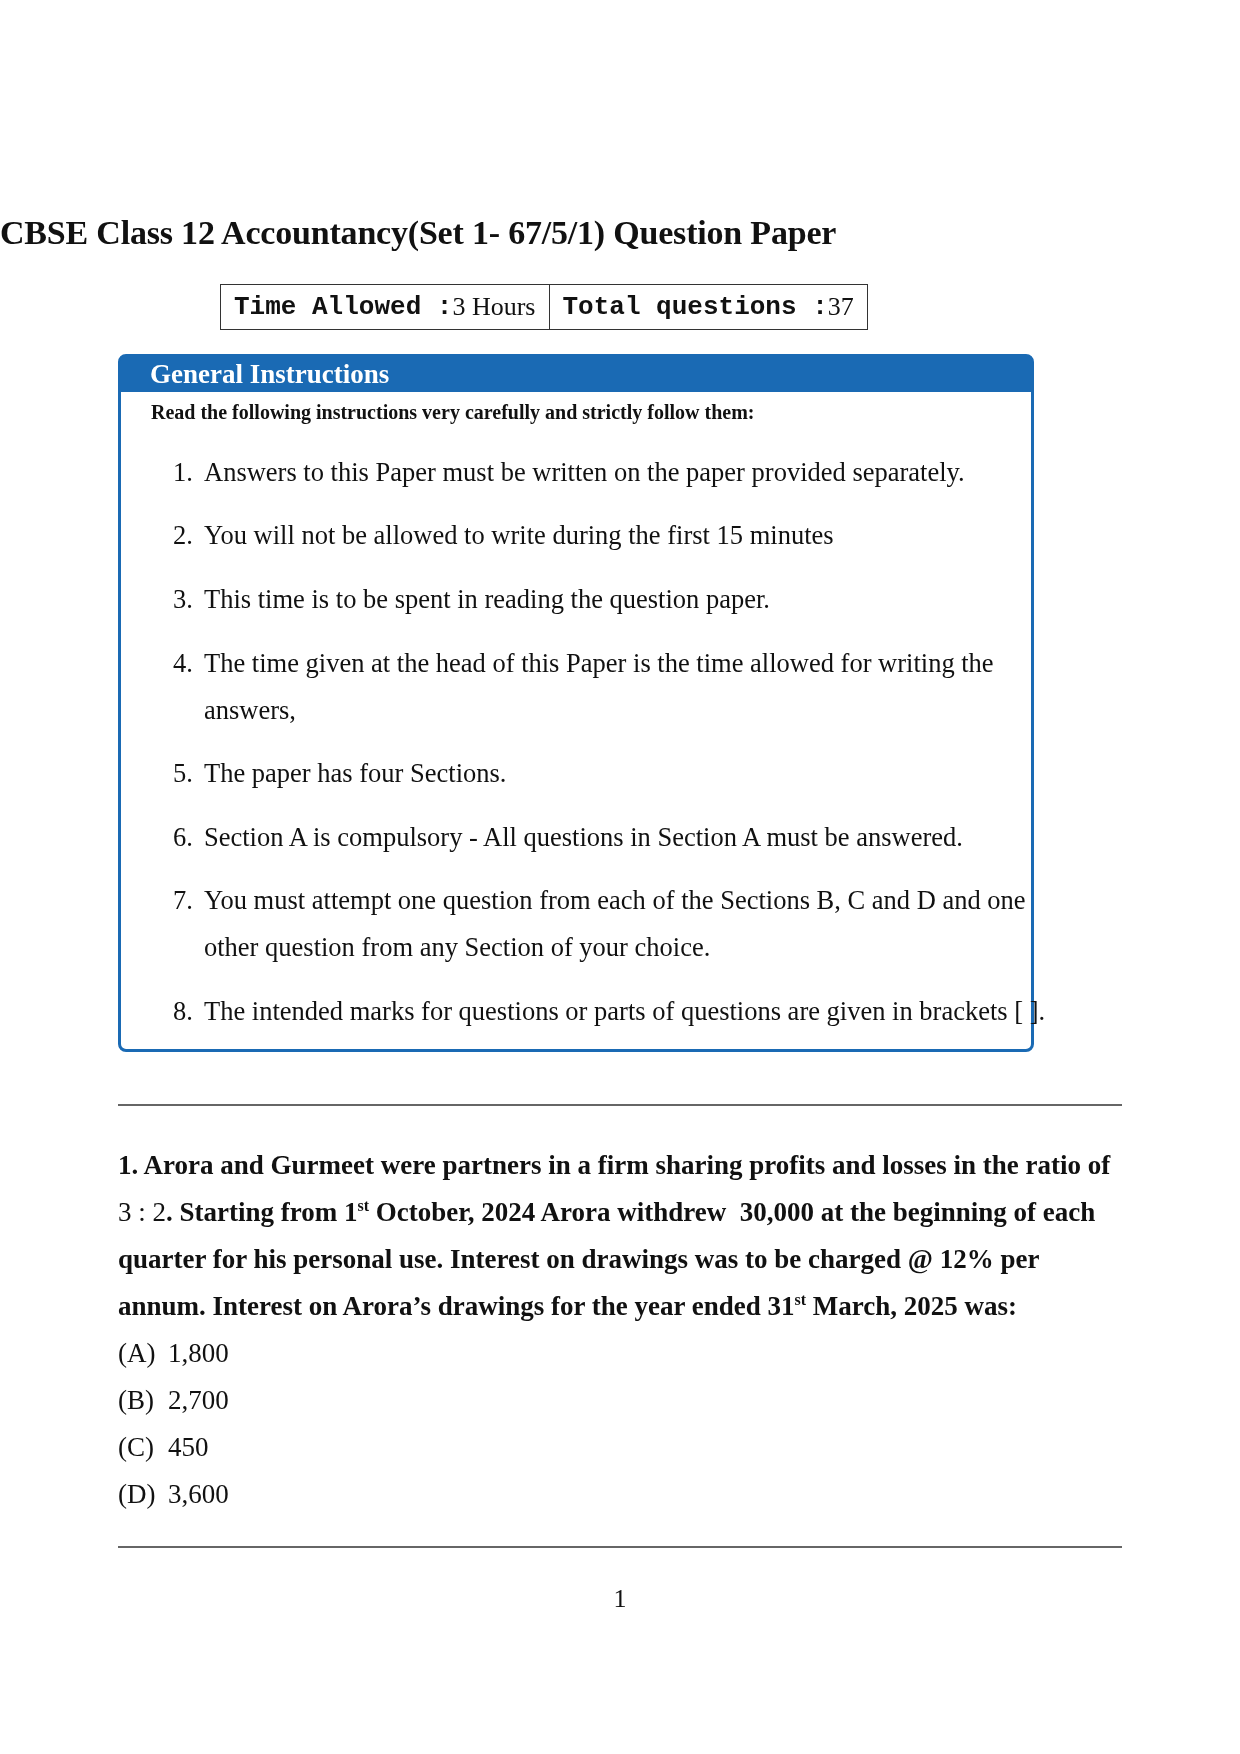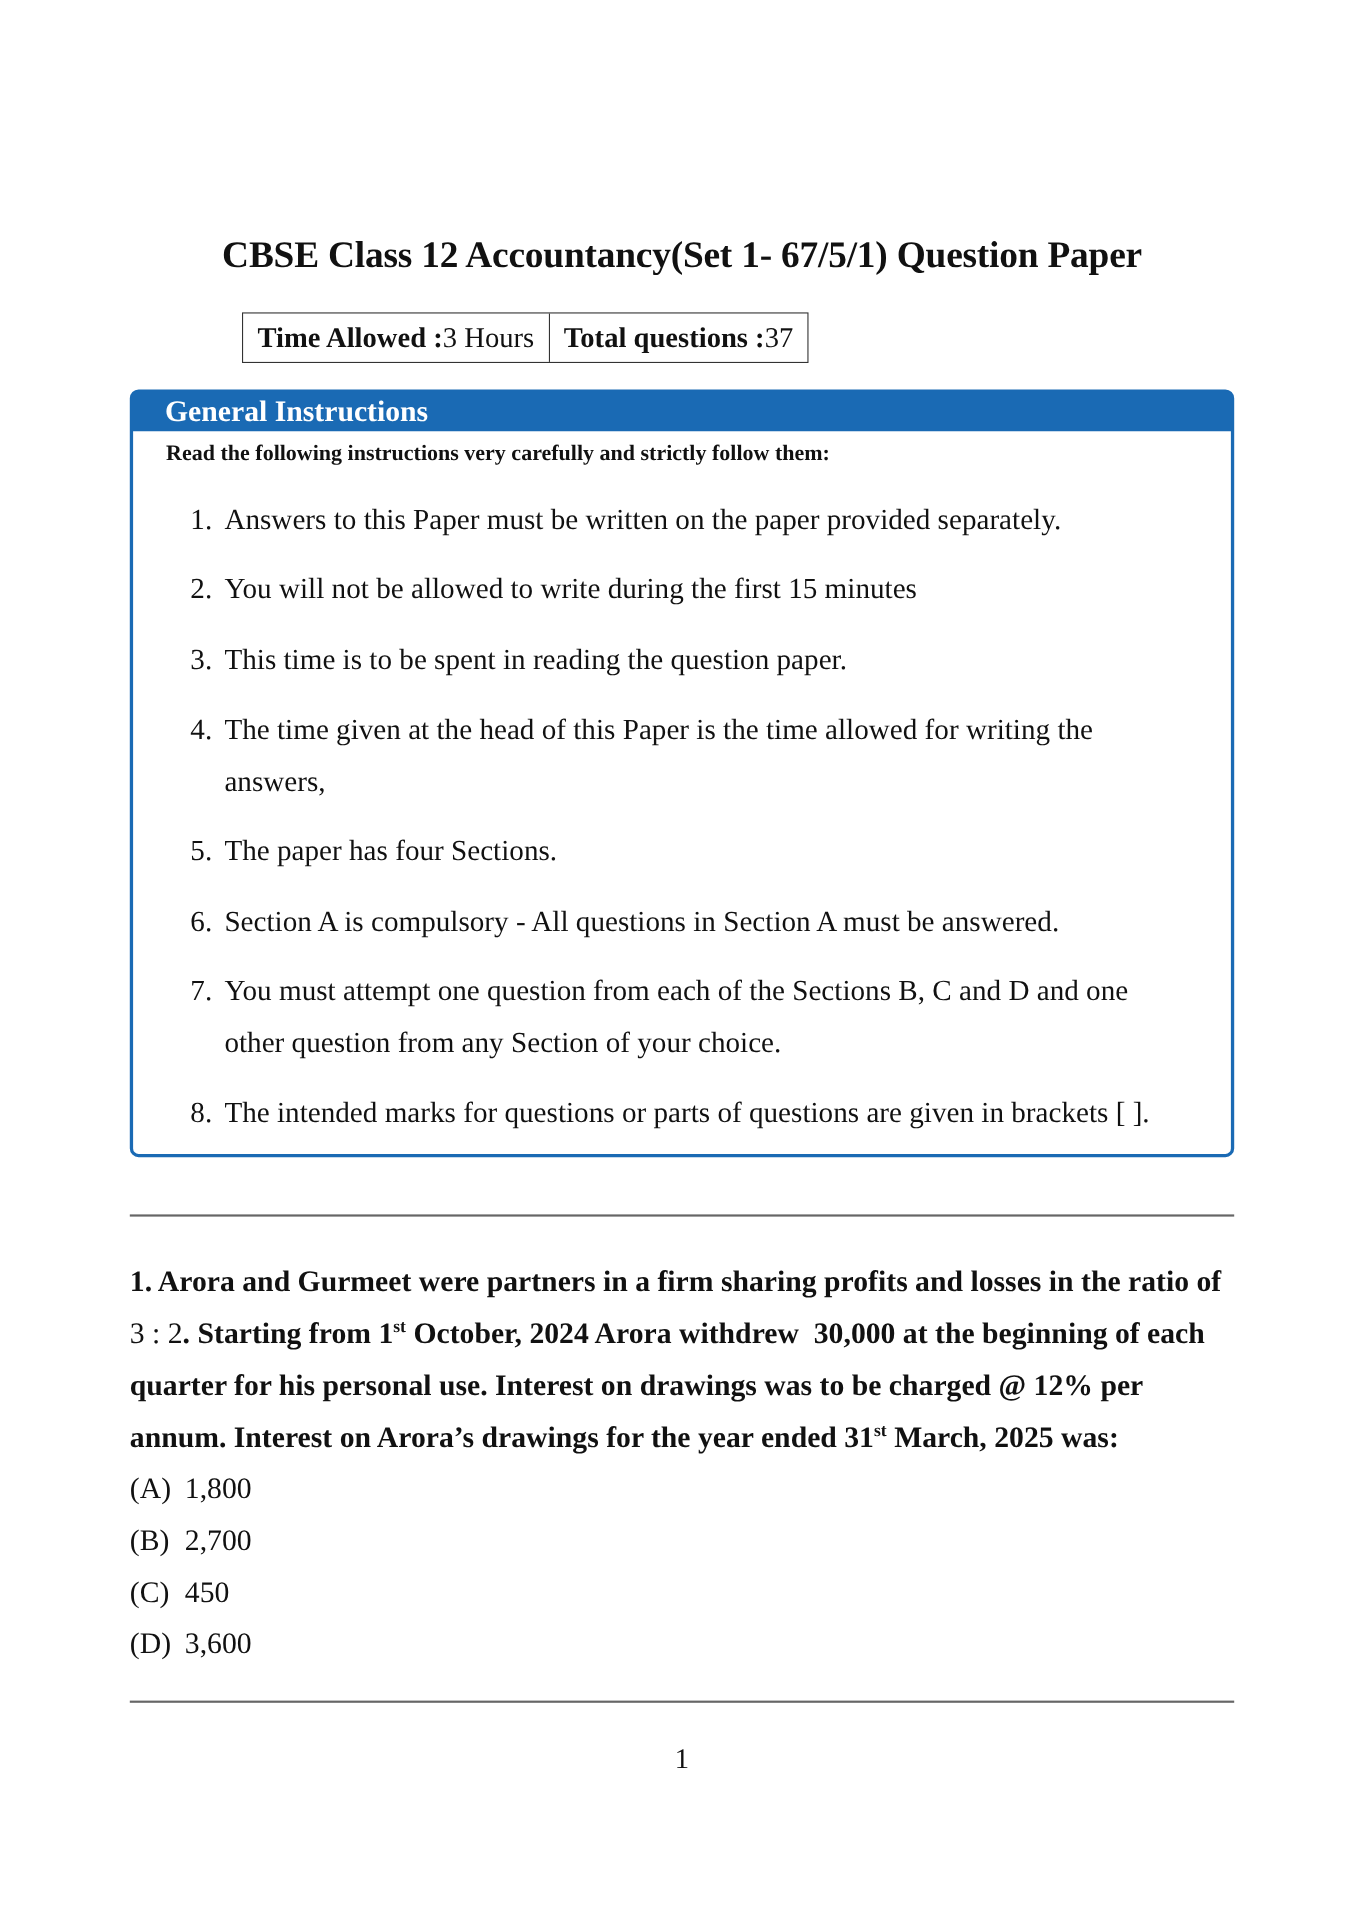--- a/index.html
+++ b/index.html
@@ -1,36 +1,36 @@
 <!DOCTYPE html>
 <html><head>
 <meta charset="utf-8">
 <style>
   html, body { margin: 0; padding: 0; background: #ffffff; }
   body {
     width: 1240px; height: 1754px; position: relative; overflow: hidden;
     font-family: "Liberation Serif", "DejaVu Serif", serif; color: #111;
   }
   .title {
-    position: absolute; left: 0; top: 214px; width: 1240px; text-align: center;
+    position: absolute; left: 0; top: 214px; width: 1240px; 
     font-size: 34px; font-weight: bold; letter-spacing: -0.2px;
   }
   .meta-table {
     position: absolute; left: 220px; top: 284px; height: 46px;
     display: flex; border: 1.5px solid #333; box-sizing: border-box;
   }
   .meta-cell {
     display: flex; align-items: center; padding: 0 13px;
     font-size: 26px; white-space: nowrap;
     border-right: 1.5px solid #333;
   }
   .meta-cell:last-child { border-right: none; }
-  .meta-cell .k { font-weight: bold; }
+  .meta-cell .k { font-weight: bold; font-family: Liberation Mono, monospace; }
   .box {
-    position: absolute; left: 118px; top: 354px; width: 1004px; height: 698px;
+    position: absolute; left: 118px; top: 354px; width: 916px; height: 698px;
     border: 3px solid #1a6ab4; border-radius: 8px; box-sizing: border-box;
   }
   .box-head {
     background: #1a6ab4; color: #fff; height: 36px; line-height: 36px;
     font-size: 27px; font-weight: bold; padding-left: 30px; margin: -1px -1px 0 -1px;
     border-radius: 5px 5px 0 0;
   }
   .box-lead {
     position: absolute; left: 30px; top: 44px; font-size: 20px; font-weight: bold;
   }

